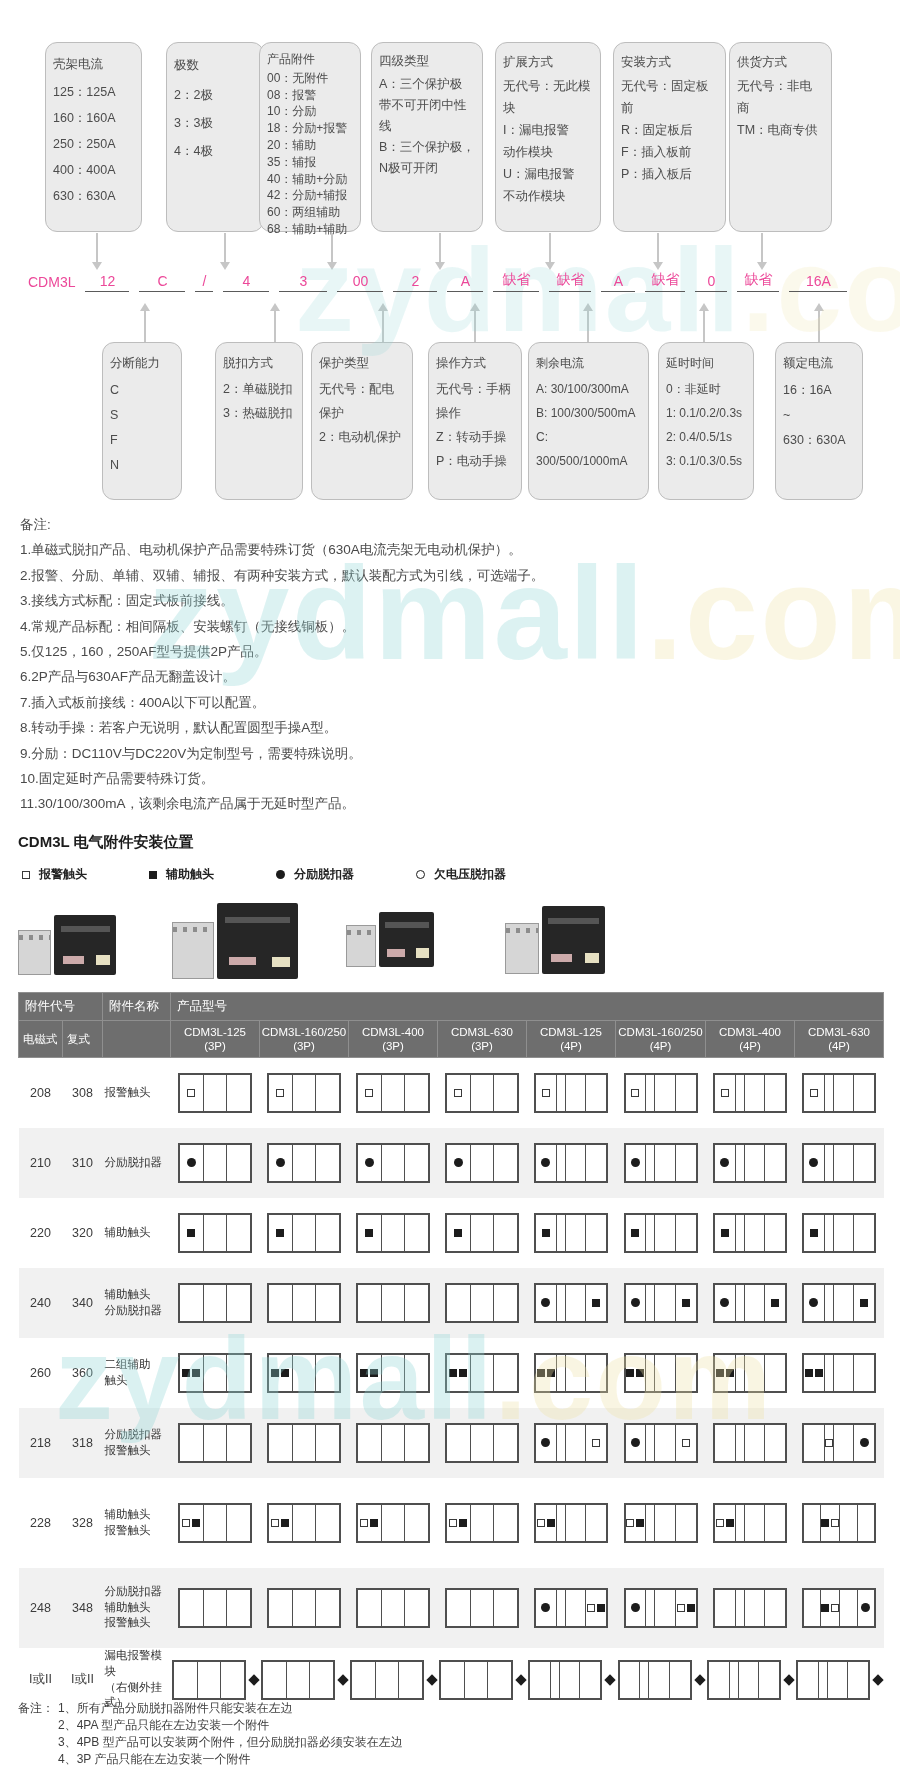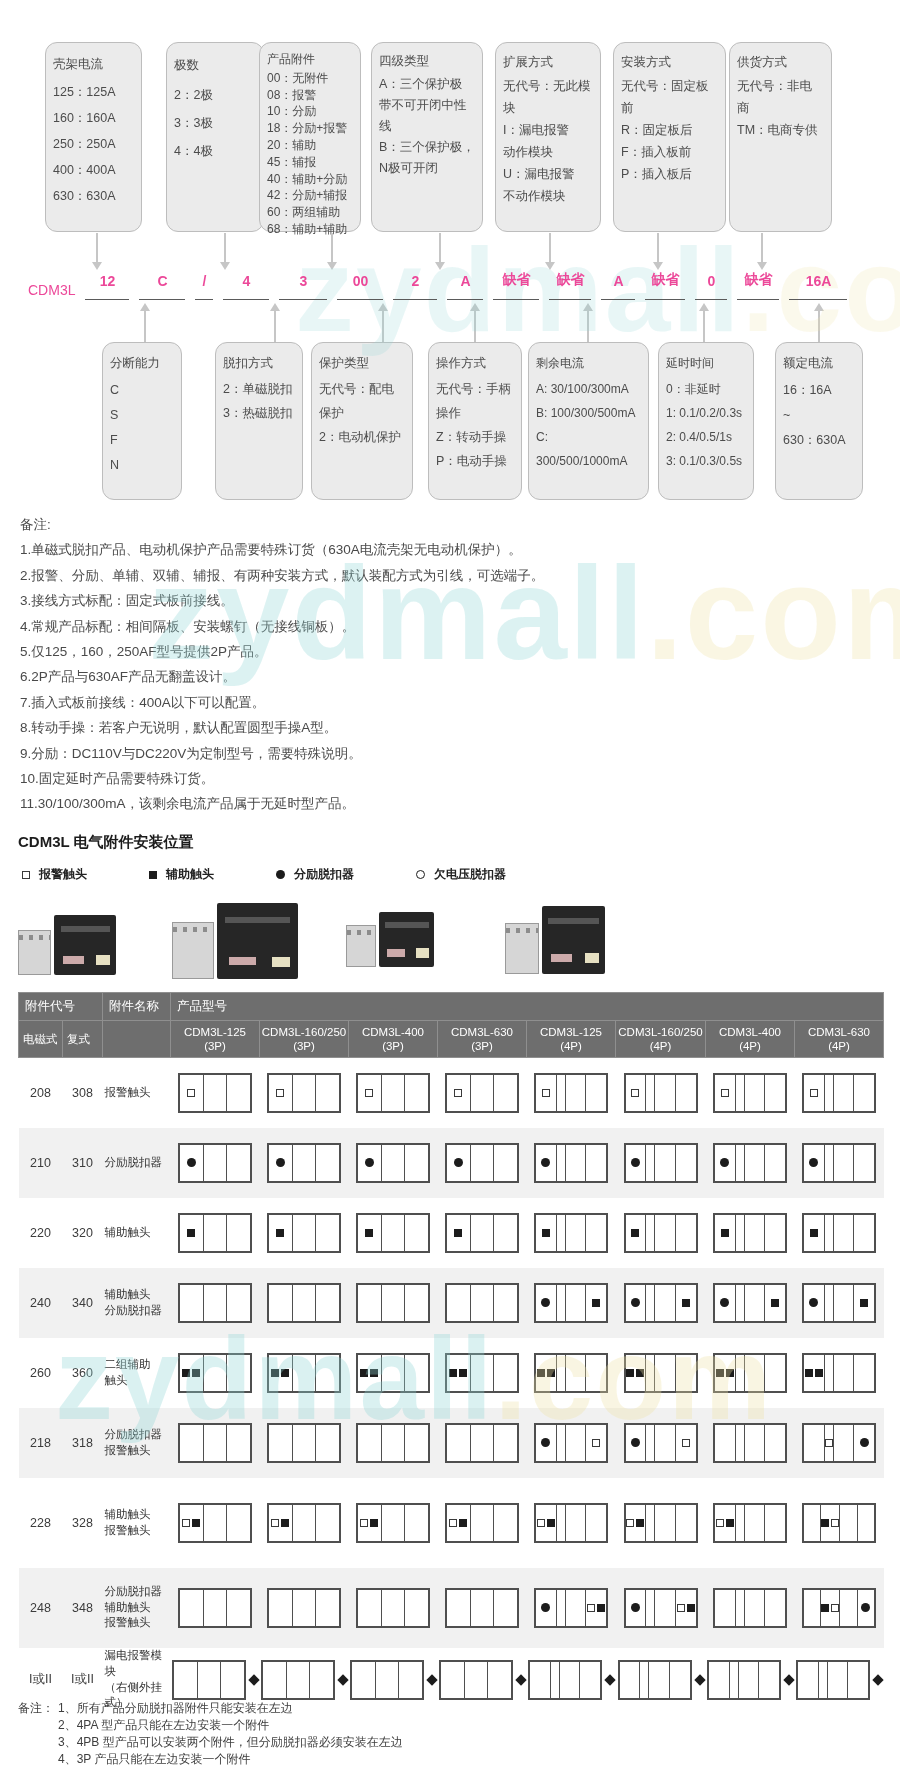--- a/index.html
+++ b/index.html
@@ -19,21 +19,21 @@
             padding:8px 7px;box-sizing:border-box;font-size:12.5px;color:#4c4c4c;}
   .spec-box .bx-title{margin-bottom:2px;}
   .arrow-v{position:absolute;width:2px;background:#c6c6c6;}
   .arrow-head{position:absolute;width:0;height:0;border-left:5px solid transparent;border-right:5px solid transparent;}
   .arrow-head.down{border-top:8px solid #c6c6c6;}
   .arrow-head.up{border-bottom:8px solid #c6c6c6;}
 
   #code-line{position:absolute;left:28px;top:271px;display:flex;align-items:flex-end;gap:10px;
              font-size:14px;color:#ec4899;z-index:7;}
   #code-line .code-prefix{padding-bottom:2px;}
-  .code-token{display:inline-block;text-align:center;border-bottom:1.5px solid #5a5a5a;padding-bottom:10px;font-weight:bold;}
+  .code-token{display:inline-block;text-align:center;border-bottom:1.5px solid #5a5a5a;padding-bottom:2px;}
 
   
   #notes{position:absolute;left:20px;top:512px;width:862px;font-size:13.5px;line-height:25.4px;color:#4a4a4a;}
 
   
   #acc-title{position:absolute;left:18px;top:833px;font-size:15px;font-weight:bold;color:#1c1c1c;}
   #legend{position:absolute;left:22px;top:866px;display:flex;column-gap:62px;align-items:center;}
   .legend-item{display:flex;align-items:center;gap:9px;font-size:12px;font-weight:bold;color:#222;}
 
   
@@ -97,21 +97,21 @@
         <div class="bx-line">3：3极</div>
         <div class="bx-line">4：4极</div>
       </div>
       <div class="spec-box" style="left: 259px; top: 42px; width: 102px; height: 190px; line-height: 16.8px; font-size: 12px;">
         <div class="bx-title">产品附件</div>
         <div class="bx-line">00：无附件</div>
         <div class="bx-line">08：报警</div>
         <div class="bx-line">10：分励</div>
         <div class="bx-line">18：分励+报警</div>
         <div class="bx-line">20：辅助</div>
-        <div class="bx-line">45：辅报</div>
+        <div class="bx-line">35：辅报</div>
         <div class="bx-line">40：辅助+分励</div>
         <div class="bx-line">42：分励+辅报</div>
         <div class="bx-line">60：两组辅助</div>
         <div class="bx-line">68：辅助+辅助</div>
       </div>
       <div class="spec-box" style="left: 371px; top: 42px; width: 112px; height: 190px; line-height: 21px;">
         <div class="bx-title">四级类型</div>
         <div class="bx-line">A：三个保护极</div>
         <div class="bx-line">带不可开闭中性</div>
         <div class="bx-line">线</div>

